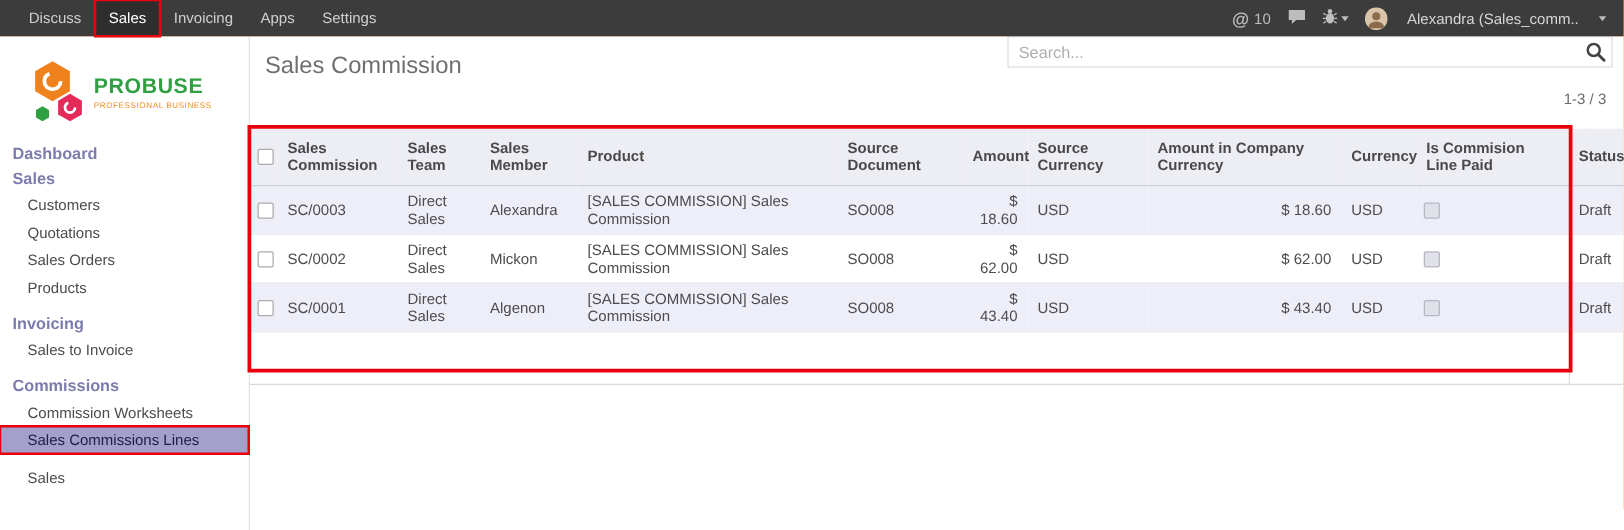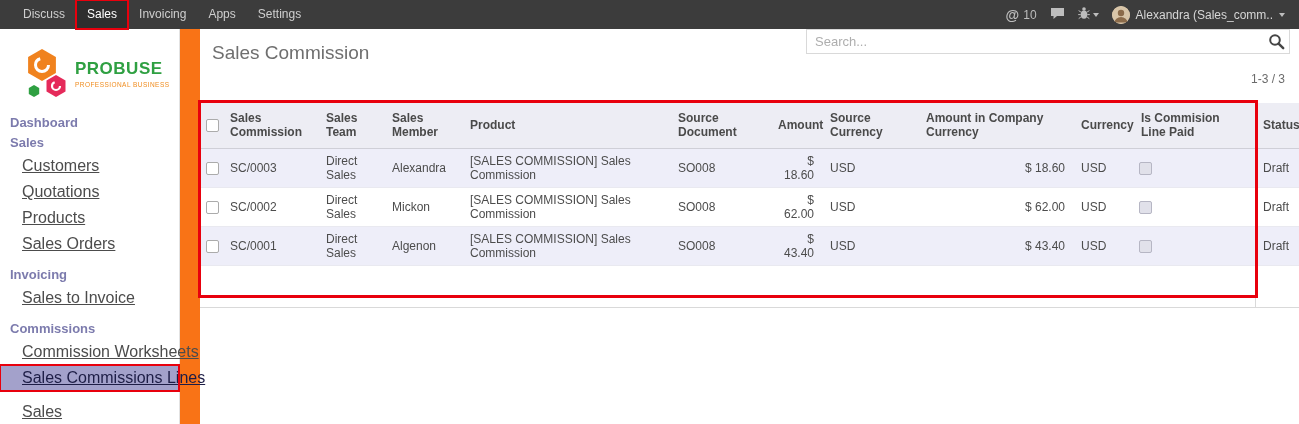--- a/index.html
+++ b/index.html
@@ -12,34 +12,34 @@
     display:flex; align-items:stretch; font-size:12px; color:#cfcfcf; z-index:20; }
   .topbar nav { display:flex; padding-left:12px; }
   .menu-item { padding:0 11px; line-height:29px; cursor:pointer; color:#cfcfcf; white-space:nowrap; }
   .menu-item.active { background:#2e2e2e; color:#fff; outline:2px solid #e8000d; outline-offset:-1px; }
   .topbar-right { margin-left:auto; display:flex; align-items:center; gap:13px; padding-right:14px; }
   .mention { display:flex; align-items:center; gap:4px; color:#bdbdbd; cursor:pointer; }
   .mention .at { font-size:14px; font-weight:bold; }
   .icon-btn { display:flex; align-items:center; gap:3px; cursor:pointer; }
   .caret { width:0; height:0; border-left:3.5px solid transparent; border-right:3.5px solid transparent;
     border-top:4px solid #bdbdbd; display:inline-block; }
-  .user-menu { display:flex; align-items:center; gap:6px; cursor:pointer; color:#d6d6d6; }
+  .user-menu { display:flex; align-items:center; gap:16px; cursor:pointer; color:#d6d6d6; }
   .avatar { width:18px; height:18px; border-radius:50%; overflow:hidden; background:#d8c5a8; flex:0 0 auto; }
 
   
-  .sidebar { position:absolute; top:29px; left:0; width:180px; bottom:0; background:#fff;
+  .sidebar { position:absolute; top:29px; left:0; width:200px; bottom:0; background:#fff;
     border-right:1px solid #e2e2e2; z-index:10; }
   .logo { display:flex; align-items:center; gap:5px; padding:12px 4px 6px 22px; height:84px; }
   .logo-text { display:flex; flex-direction:column; line-height:1.1; }
   .logo-title { color:#2fa042; font-weight:bold; font-size:17px; letter-spacing:.5px; }
   .logo-subtitle { color:#f08c1e; font-size:6.5px; letter-spacing:.45px; margin-top:2px; }
   .side-group { margin-top:8px; }
   .side-group.tight { margin-top:0; }
   .side-heading { color:#7c7bad; font-weight:bold; font-size:13px; padding:2px 10px 3px 10px; cursor:pointer; }
-  .side-item { font-size:16px; color:#4c4c4c; padding:4px 8px 4px 22px; cursor:pointer; white-space:nowrap;text-decoration:underline; }
+  .side-item { font-size:12px; color:#4c4c4c; padding:4px 8px 4px 22px; cursor:pointer; white-space:nowrap; }
   .side-item.selected { background:#a3a1cb; color:#1d1d46; outline:2px solid #e8000d; outline-offset:-1px; }
 
   
   .main { position:absolute; top:29px; left:200px; right:0; bottom:0; background:#fff; }
   .page-title { position:absolute; top:13px; left:12px; font-size:19px; font-weight:normal; color:#6f6f6f; }
   .searchbox { position:absolute; top:0; right:9px; width:484px; height:25px;
     border:1px solid #d9d9d9; background:#fff; }
   .searchbox input { width:100%; height:100%; border:none; outline:none; padding:0 30px 0 8px;
     font-size:13px; color:#555; font-family:"Liberation Sans",sans-serif; }
   .searchbox input::placeholder { color:#aeaeae; }
@@ -138,22 +138,22 @@
     </div>
 
     <nav>
       <div class="side-group tight">
         <div class="side-heading">Dashboard</div>
       </div>
       <div class="side-group tight">
         <div class="side-heading">Sales</div>
         <div class="side-item">Customers</div>
         <div class="side-item">Quotations</div>
+        <div class="side-item">Sales Orders</div>
         <div class="side-item">Products</div>
-        <div class="side-item">Sales Orders</div>
       </div>
       <div class="side-group">
         <div class="side-heading">Invoicing</div>
         <div class="side-item">Sales to Invoice</div>
       </div>
       <div class="side-group">
         <div class="side-heading">Commissions</div>
         <div class="side-item">Commission Worksheets</div>
         <div class="side-item selected">Sales Commissions Lines</div>
       </div>

